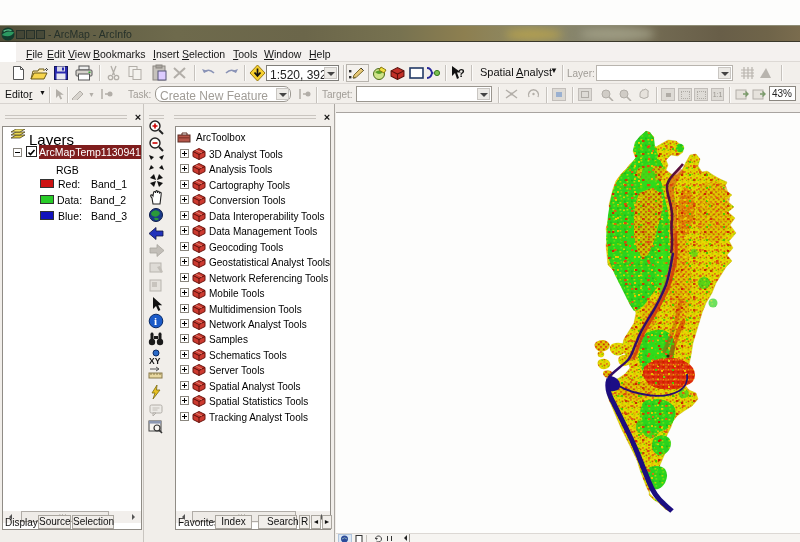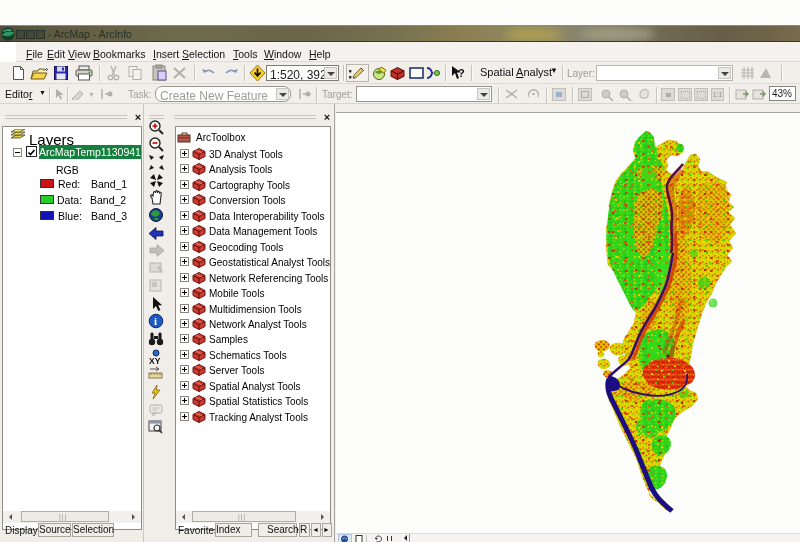--- a/index.html
+++ b/index.html
@@ -46,22 +46,22 @@
 .pclose { position:absolute; top:8px; width:12px; height:12px; font-size:11px; line-height:11px; text-align:center; color:#111; font-weight:bold; }
 .pwhite { position:absolute; top:22px; height:404px; background:#fff; border:1px solid #908c86; }
 
 
 .hscroll { position:absolute; height:12px; background:#f2efec; }
 .harrow { position:absolute; top:3px; width:0; height:0; border:3px solid transparent; }
 .hthumb { position:absolute; top:0px; height:11px; background:#eeebe7; border:1px solid #b0aca7; }
 .grip3:after { content:"|||"; position:absolute; left:50%; margin-left:-6px; top:1px; font-size:7px; color:#9a968f; letter-spacing:1px;}
 
 
-.tabs { position:absolute; bottom:4px; height:15px; font-size:10px; color:#111; }
-.tab { position:absolute; top:0; height:14px; background:#f1eeea; border:1px solid #aaa69f; text-align:left; line-height:12px; }
+.tabs { position:absolute; bottom:12px; height:15px; font-size:10px; color:#111; }
+.tab { position:absolute; top:0; height:14px; background:#f1eeea; border:1px solid #aaa69f; text-align:center; line-height:12px; }
 .tabflat { position:absolute; top:2px; }
 
 
 .tree { font-size:10.5px; color:#000; }
 #tbxtree { font-size:10px; }
 .expand { position:absolute; width:9px; height:9px; border:1px solid #8a867e; background:#fff; }
 .expand:before { content:""; position:absolute; left:1px; top:3px; width:5px; height:1px; background:#000; }
 .expand.plus:after { content:""; position:absolute; left:3px; top:1px; width:1px; height:5px; background:#000; }
 .trow { position:absolute; left:0; height:15px; white-space:nowrap; }
 .vicon { position:absolute; left:3px; width:17px; height:17px; }
@@ -326,21 +326,21 @@
         <path d="M1 6 l5 -3 l9 0 l-5 3z" fill="#ecd952" stroke="#4a432a" stroke-width=".8"></path>
         <path d="M1 3 l5 -3 l9 0 l-5 3z" fill="#f4e668" stroke="#4a432a" stroke-width=".8"></path>
       </svg>
       <div class="abs" style="left:29px;top:27px;font-weight:normal;font-size:15px;">Layers</div>
       <div class="expand" style="left:13px;top:44px;"></div>
       <div class="abs" style="left:26px;top:42px;width:11px;height:11px;background:#fff;border:1px solid #222;">
         <svg width="9" height="9" viewBox="0 0 9 9">
             <path d="M1.5 4.5 l2 2 l4 -4.5" stroke="#000" stroke-width="1.6" fill="none"></path>
           </svg>
       </div>
-      <div class="abs" style="left:39px;top:41px;width:102px;height:14px;background:#15803d;color:#fff;font-size:10.5px;line-height:14px;overflow:hidden;">ArcMapTemp1130941</div>
+      <div class="abs" style="left:39px;top:41px;width:102px;height:14px;background:#7f1d1d;color:#fff;font-size:10.5px;line-height:14px;overflow:hidden;">ArcMapTemp1130941</div>
       <div class="abs" style="left:56px;top:60px;">RGB</div>
       <div class="abs" style="left:40px;top:75px;width:14px;height:9px;background:#cc1212;border:1px solid #333;"></div>
       <div class="abs" style="left:58px;top:74px;">Red:</div>
         <div class="abs" style="left:91px;top:74px;">Band_1</div>
       <div class="abs" style="left:40px;top:91px;width:14px;height:9px;background:#28cc28;border:1px solid #333;"></div>
       <div class="abs" style="left:57px;top:90px;">Data:</div>
         <div class="abs" style="left:90px;top:90px;">Band_2</div>
       <div class="abs" style="left:40px;top:107px;width:14px;height:9px;background:#1212bb;border:1px solid #333;"></div>
       <div class="abs" style="left:58px;top:106px;">Blue:</div>
         <div class="abs" style="left:91px;top:106px;">Band_3</div>

